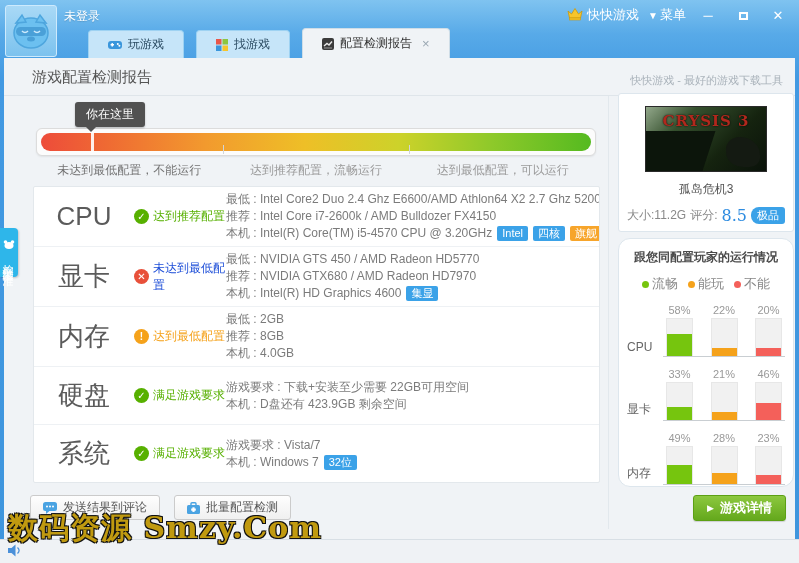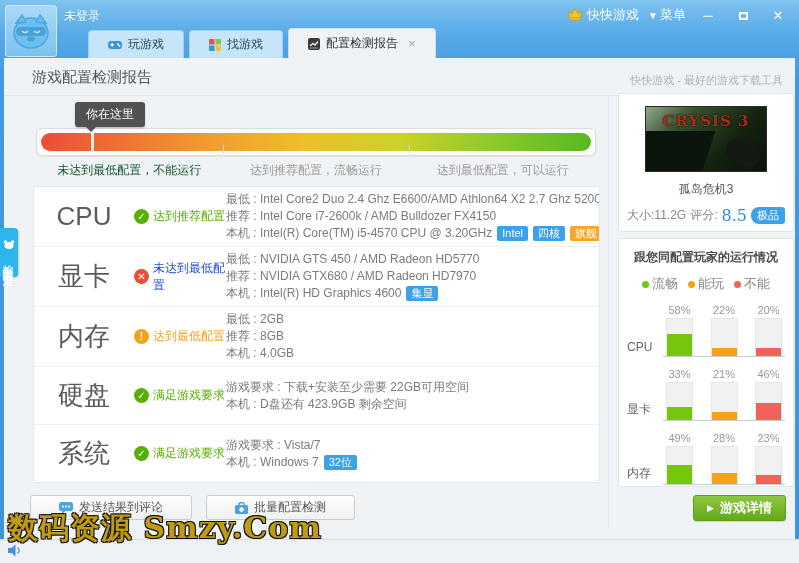--- a/index.html
+++ b/index.html
@@ -22,21 +22,21 @@
     display:flex; align-items:center; justify-content:center;
   }
   .login { position:absolute; left:64px; top:8px; color:#fff; font-size:12px; text-shadow:0 1px 1px rgba(0,0,0,.15); }
   .tb-right { position:absolute; right:8px; top:6px; display:flex; align-items:center; gap:9px; color:#fff; font-size:13px; }
   .tb-appname { display:flex; align-items:center; gap:4px; }
   .menu-btn { display:flex; align-items:center; gap:2px; cursor:default; }
   .caret { font-size:10px; }
   .winbtn { width:26px; text-align:center; font-size:13px; cursor:default; }
   .max-box { display:inline-block; width:9px; height:8px; border:2px solid #fff; }
   
-  .tab-bar { position:absolute; left:88px; top:28px; height:30px; display:flex; gap:5px; align-items:flex-end; z-index:5; }
+  .tab-bar { position:absolute; left:88px; top:28px; height:30px; display:flex; gap:12px; align-items:flex-end; z-index:5; }
   .tab {
     height:28px; display:flex; align-items:center; gap:6px; padding:0 19px;
     background:#c6e5f9; border:1px solid #9ed2f2; border-bottom:none;
     border-radius:4px 4px 0 0; font-size:12px; color:#2a4a61;
   }
   .tab.active { height:30px; background:#f0f3f6; color:#333; border-color:#cfdde7; }
   .tab-close { color:#9aa7b2; font-size:13px; margin-left:4px; }
   
   .content { position:absolute; left:4px; right:4px; top:58px; bottom:10px; background:#f0f3f6; }
   .page-header { position:absolute; left:0; right:0; top:0; height:38px; border-bottom:1px solid #dfe5ea; }
@@ -75,21 +75,21 @@
   .st-ic {
     width:15px; height:15px; border-radius:50%; color:#fff; font-size:10px;
     line-height:15px; text-align:center; flex:none; font-weight:bold;
   }
   .cell-details { flex:1; font-size:12px; color:#7b7b7b; padding-right:6px; overflow:hidden; }
   .d-line { line-height:17px; white-space:nowrap; }
   .badge { display:inline-block; margin-left:5px; padding:0 5px; border-radius:2px; color:#fff; font-size:11px; line-height:15px; }
   
   .footer-btns { position:absolute; left:26px; top:437px; display:flex; gap:14px; }
   .fbtn {
-    height:25px; display:flex; align-items:center; gap:6px; padding:0 28px;
+    height:25px; display:flex; align-items:center; gap:6px; padding:0 12px;
     background:linear-gradient(#fefefe,#f0f0f0); border:1px solid #cbcbcb;
     border-radius:3px; font-size:12px; color:#555;
   }
   
   .right-col { position:absolute; left:608px; top:0; width:182px; bottom:0; }
   .game-panel {
     position:absolute; left:6px; top:35px; width:176px; height:139px;
     background:#fff; border:1px solid #dde6ed; border-radius:3px; text-align:center;
   }
   .game-art {
@@ -103,21 +103,21 @@
     position:absolute; left:0; right:0; top:5px;
     font-family:"DejaVu Serif","Liberation Serif",serif; font-weight:bold;
     font-size:15px; color:#b1281d; letter-spacing:1px; text-shadow:0 0 2px #000;
   }
   .game-name { margin-top:9px; font-size:12px; color:#555; }
   .game-meta { margin-top:8px; font-size:12px; color:#888; display:flex; justify-content:center; align-items:center; gap:4px; }
   .game-score { color:#2e8ce0; font-size:16px; font-family:"DejaVu Serif","Liberation Serif",serif; }
   .score-badge { background:#3ba2e8; color:#fff; font-size:11px; padding:1px 6px; border-radius:8px 3px 3px 8px; }
   .chart-panel {
     position:absolute; left:6px; top:180px; width:176px; height:249px;
-    background:#fff; border:1px solid #dde6ed; border-radius:1px; padding:10px 8px 16px;
+    background:#fff; border:1px solid #dde6ed; border-radius:12px; padding:10px 8px 16px;
   }
   .chart-title { text-align:center; font-size:12px; color:#4a4a4a; font-weight:bold; }
   .chart-legend { display:flex; justify-content:center; gap:10px; margin-top:9px; font-size:13px; color:#888; align-items:center; }
   .lg-item { display:flex; align-items:center; }
   .lg-dot { width:7px; height:7px; border-radius:50%; display:inline-block; margin-right:3px; }
   .chart-group { display:flex; align-items:flex-end; margin-top:11px; }
   .chart-cat { width:36px; font-size:12px; color:#666; padding-bottom:3px; }
   .chart-bars { flex:1; display:flex; justify-content:space-between; align-items:flex-end; border-bottom:1px solid #c9ced2; padding:0 3px; }
   .bar-col { width:27px; text-align:center; }
   .bar-pct { font-size:11px; color:#999; margin-bottom:2px; }
@@ -228,21 +228,21 @@
     <div class="v-divider"></div>
 
     <div class="you-tip">你在这里</div>
     <div class="meter">
       <div class="meter-bar"></div>
       <div class="meter-marker"></div>
       <div class="meter-tick" style="left:33.3%"></div>
       <div class="meter-tick" style="left:66.6%"></div>
     </div>
     <div class="meter-labels">
-        <div class="meter-label" style="color: #14532d; text-align: center;">未达到最低配置，不能运行</div>
+        <div class="meter-label" style="color: #737373; text-align: center;">未达到最低配置，不能运行</div>
         <div class="meter-label" style="color: rgb(154, 154, 154);">达到推荐配置，流畅运行</div>
         <div class="meter-label" style="color: rgb(154, 154, 154);">达到最低配置，可以运行</div>
       </div>
 
     <div class="spec-table">
         <div class="spec-row">
           <div class="cell-name">CPU</div>
           <div class="cell-status">
             <span class="st-ic" style="background:#57b000">✓</span>
             <span style="color:#57b000">达到推荐配置</span>

